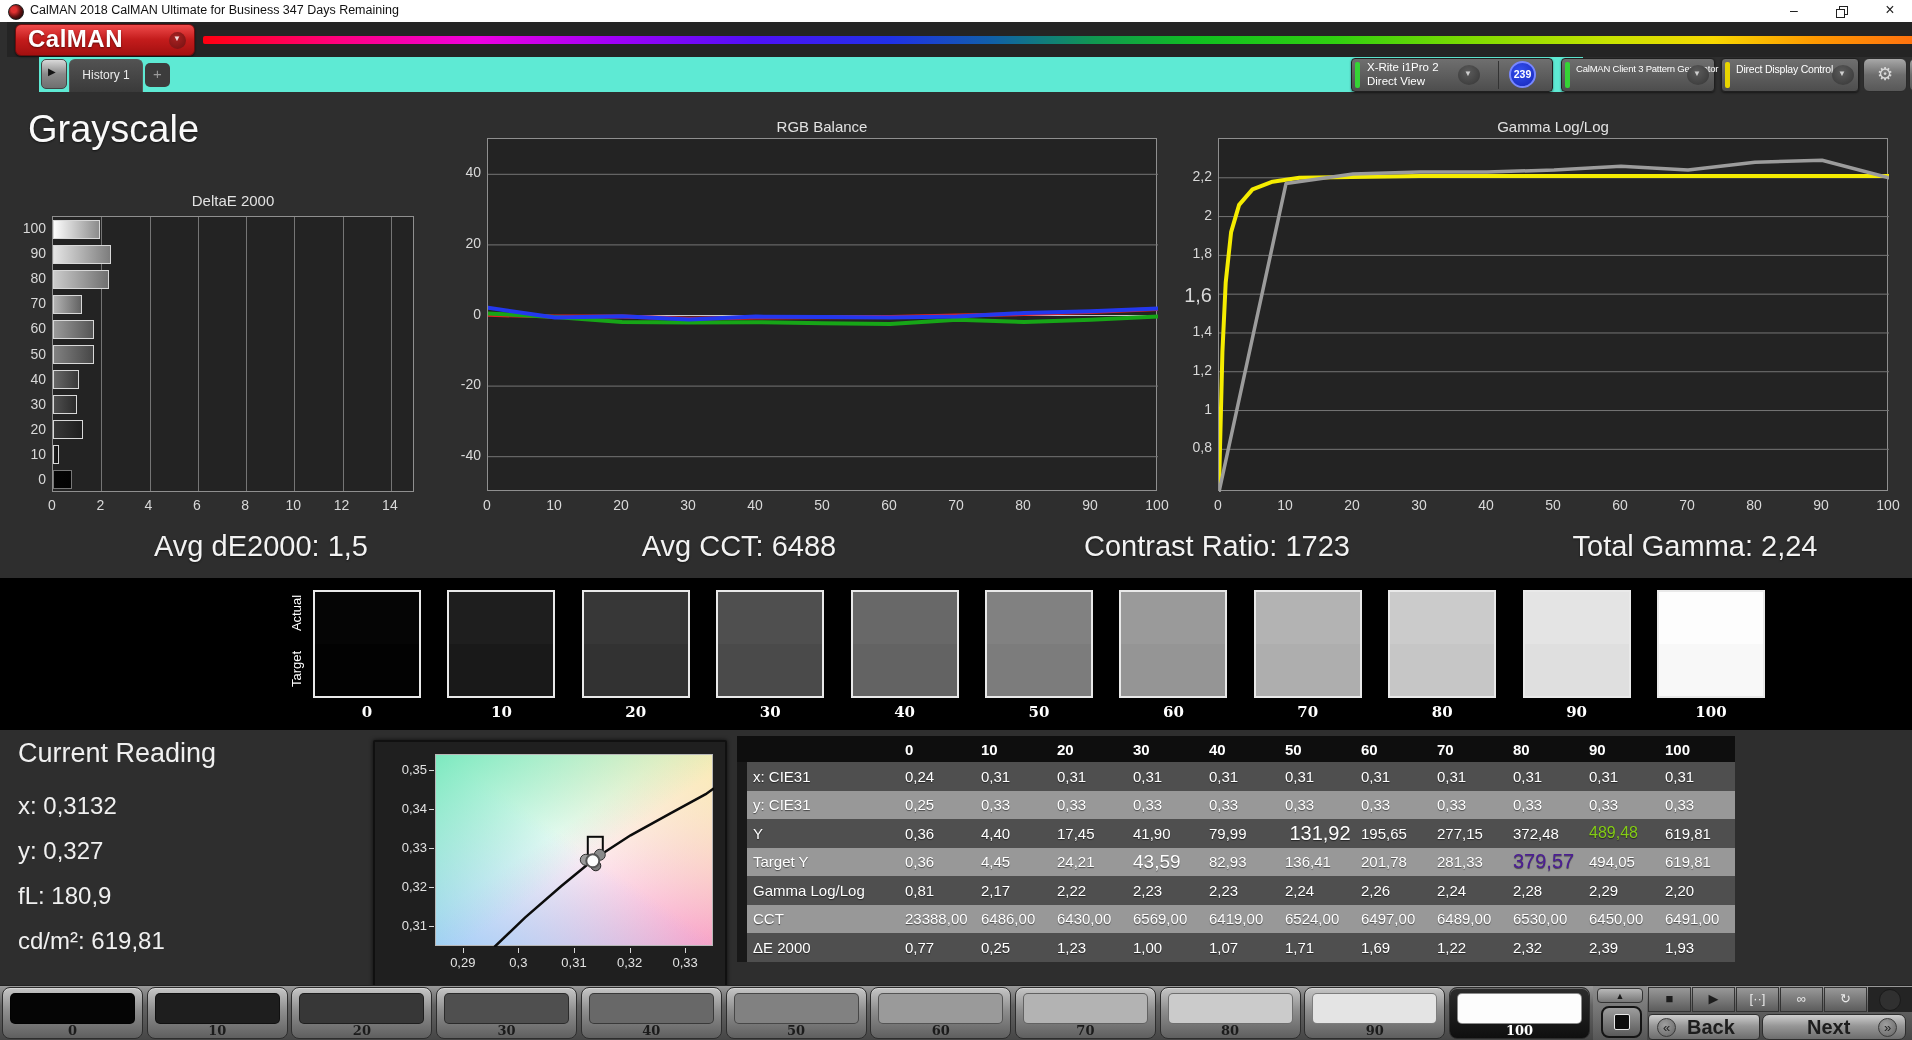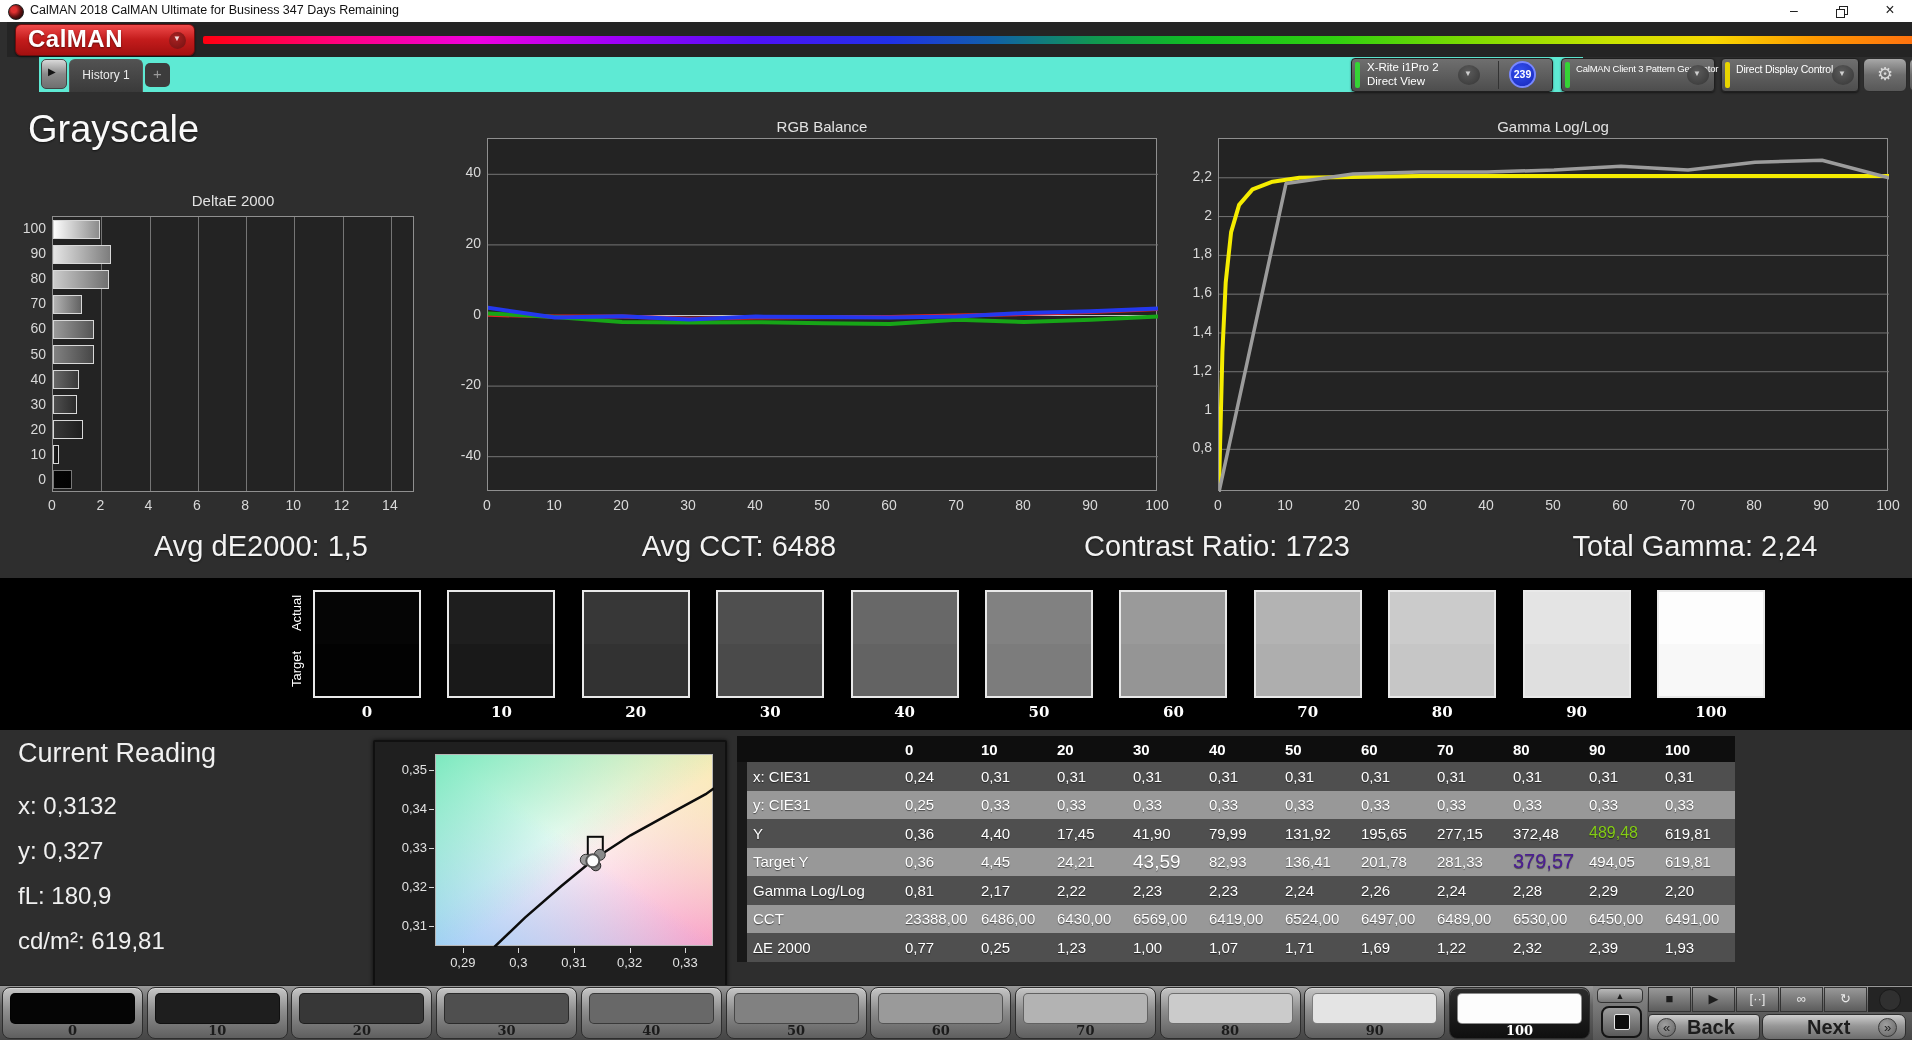--- a/index.html
+++ b/index.html
@@ -270,21 +270,21 @@
         <line x1="0" x2="670" y1="232.74725274725273" y2="232.74725274725273" stroke="#757575" stroke-width="1"></line>
         <line x1="0" x2="670" y1="271.53846153846155" y2="271.53846153846155" stroke="#757575" stroke-width="1"></line>
         <line x1="0" x2="670" y1="310.3296703296703" y2="310.3296703296703" stroke="#757575" stroke-width="1"></line>
         <polyline points="0.0,349.1 3.4,213.4 6.7,143.5 12.1,93.1 20.1,65.9 33.5,50.4 53.6,42.7 80.4,38.8 201.0,36.9 670.0,36.9" fill="none" stroke="#f5ec00" stroke-width="4" stroke-linejoin="round" stroke-linecap="round"></polyline>
         <polyline points="0.0,353.0 67.0,44.6 134.0,34.9 201.0,33.0 268.0,33.0 335.0,31.0 402.0,27.2 469.0,31.0 536.0,23.3 603.0,21.3 670.0,38.8" fill="none" stroke="#9c9c9c" stroke-width="3.5" stroke-linejoin="round" stroke-linecap="round"></polyline>
       </svg></div>
   <div id="gamma-ylab">
       <div style="position: absolute; left: 1172px; width: 40px; top: 167.8px; text-align: right; font-size: 14px; color: rgb(217, 217, 217);">2,2</div>
       <div style="position: absolute; left: 1172px; width: 40px; top: 206.6px; text-align: right; font-size: 14px; color: rgb(217, 217, 217);">2</div>
       <div style="position: absolute; left: 1172px; width: 40px; top: 245.4px; text-align: right; font-size: 14px; color: rgb(217, 217, 217);">1,8</div>
-      <div style="position: absolute; left: 1172px; width: 40px; top: 284.2px; text-align: right; font-size: 14px; color: rgb(217, 217, 217);">1,6</div>
+      <div style="position: absolute; left: 1172px; width: 40px; top: 284.2px; text-align: right; font-size: 20px; color: rgb(217, 217, 217);">1,6</div>
       <div style="position: absolute; left: 1172px; width: 40px; top: 323px; text-align: right; font-size: 14px; color: rgb(217, 217, 217);">1,4</div>
       <div style="position: absolute; left: 1172px; width: 40px; top: 361.7px; text-align: right; font-size: 14px; color: rgb(217, 217, 217);">1,2</div>
       <div style="position: absolute; left: 1172px; width: 40px; top: 400.5px; text-align: right; font-size: 14px; color: rgb(217, 217, 217);">1</div>
       <div style="position: absolute; left: 1172px; width: 40px; top: 439.3px; text-align: right; font-size: 14px; color: rgb(217, 217, 217);">0,8</div>
     </div>
   <div id="gamma-xlab">
       <div style="position: absolute; left: 1200px; top: 497px; width: 36px; text-align: center; font-size: 14px; color: rgb(217, 217, 217);">0</div>
       <div style="position: absolute; left: 1267px; top: 497px; width: 36px; text-align: center; font-size: 14px; color: rgb(217, 217, 217);">10</div>
       <div style="position: absolute; left: 1334px; top: 497px; width: 36px; text-align: center; font-size: 14px; color: rgb(217, 217, 217);">20</div>
       <div style="position: absolute; left: 1401px; top: 497px; width: 36px; text-align: center; font-size: 14px; color: rgb(217, 217, 217);">30</div>
@@ -452,21 +452,21 @@
         <div style="padding-left: 6px; font-size: 15px; color: rgb(255, 255, 255); white-space: nowrap; text-shadow: rgba(0, 0, 0, 0.55) 0px 1px 1px;">0,33</div>
         <div style="padding-left: 6px; font-size: 15px; color: rgb(255, 255, 255); white-space: nowrap; text-shadow: rgba(0, 0, 0, 0.55) 0px 1px 1px;">0,33</div>
       </div>
       <div style="display: grid; grid-template-columns: 152px repeat(11, 76px); height: 28.5px; background: rgb(79, 79, 79); align-items: center; border-left: 10px solid rgb(24, 24, 24);">
         <div style="padding-left: 6px; font-size: 15px; color: rgb(255, 255, 255); white-space: nowrap; text-shadow: rgba(0, 0, 0, 0.55) 0px 1px 1px;">Y</div>
         <div style="padding-left: 6px; font-size: 15px; color: rgb(255, 255, 255); white-space: nowrap; text-shadow: rgba(0, 0, 0, 0.55) 0px 1px 1px;">0,36</div>
         <div style="padding-left: 6px; font-size: 15px; color: rgb(255, 255, 255); white-space: nowrap; text-shadow: rgba(0, 0, 0, 0.55) 0px 1px 1px;">4,40</div>
         <div style="padding-left: 6px; font-size: 15px; color: rgb(255, 255, 255); white-space: nowrap; text-shadow: rgba(0, 0, 0, 0.55) 0px 1px 1px;">17,45</div>
         <div style="padding-left: 6px; font-size: 15px; color: rgb(255, 255, 255); white-space: nowrap; text-shadow: rgba(0, 0, 0, 0.55) 0px 1px 1px;">41,90</div>
         <div style="padding-left: 6px; font-size: 15px; color: rgb(255, 255, 255); white-space: nowrap; text-shadow: rgba(0, 0, 0, 0.55) 0px 1px 1px;">79,99</div>
-        <div style="padding-left: 6px; font-size: 15px; color: rgb(255, 255, 255); white-space: nowrap; text-shadow: rgba(0, 0, 0, 0.55) 0px 1px 1px;">131,92</div>
+        <div style="padding-left: 6px; font-size: 20px; color: rgb(255, 255, 255); white-space: nowrap; text-shadow: rgba(0, 0, 0, 0.55) 0px 1px 1px; text-align: center;">131,92</div>
         <div style="padding-left: 6px; font-size: 15px; color: rgb(255, 255, 255); white-space: nowrap; text-shadow: rgba(0, 0, 0, 0.55) 0px 1px 1px;">195,65</div>
         <div style="padding-left: 6px; font-size: 15px; color: rgb(255, 255, 255); white-space: nowrap; text-shadow: rgba(0, 0, 0, 0.55) 0px 1px 1px;">277,15</div>
         <div style="padding-left: 6px; font-size: 15px; color: rgb(255, 255, 255); white-space: nowrap; text-shadow: rgba(0, 0, 0, 0.55) 0px 1px 1px;">372,48</div>
         <div style="padding-left: 6px; font-size: 16px; color: #84cc16; white-space: nowrap; text-shadow: rgba(0, 0, 0, 0.55) 0px 1px 1px;">489,48</div>
         <div style="padding-left: 6px; font-size: 15px; color: rgb(255, 255, 255); white-space: nowrap; text-shadow: rgba(0, 0, 0, 0.55) 0px 1px 1px;">619,81</div>
       </div>
       <div style="display: grid; grid-template-columns: 152px repeat(11, 76px); height: 28.5px; background: rgb(152, 152, 152); align-items: center; border-left: 10px solid rgb(24, 24, 24);">
         <div style="padding-left: 6px; font-size: 15px; color: rgb(255, 255, 255); white-space: nowrap; text-shadow: rgba(0, 0, 0, 0.55) 0px 1px 1px;">Target Y</div>
         <div style="padding-left: 6px; font-size: 15px; color: rgb(255, 255, 255); white-space: nowrap; text-shadow: rgba(0, 0, 0, 0.55) 0px 1px 1px;">0,36</div>
         <div style="padding-left: 6px; font-size: 15px; color: rgb(255, 255, 255); white-space: nowrap; text-shadow: rgba(0, 0, 0, 0.55) 0px 1px 1px;">4,45</div>

